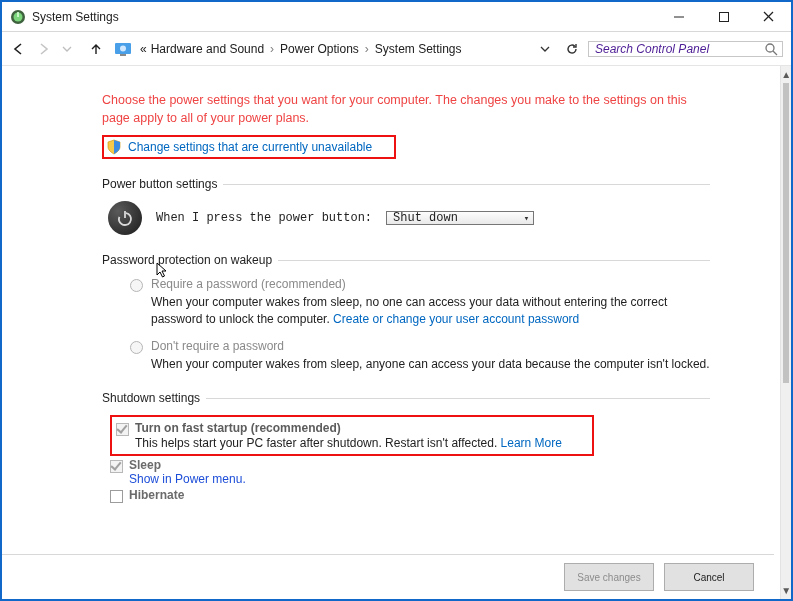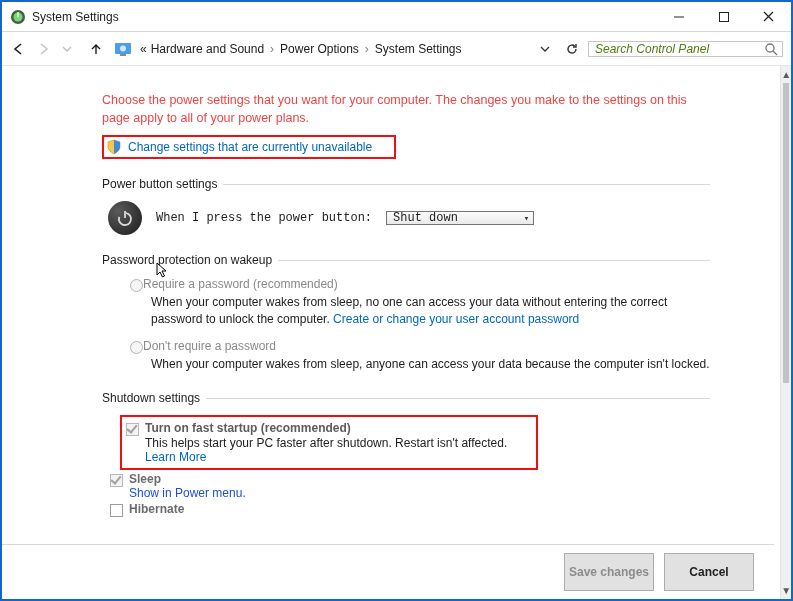--- a/index.html
+++ b/index.html
@@ -62,21 +62,21 @@
   .crumbs .sep { color: #808080; padding: 0 2px; }
   .crumb-dd { color: #3b3b3b; }
   .refresh { color: #555; }
   .searchbox {
     width: 195px;
     height: 16px;
     border: 1px solid #c7c7c7;
     display: flex;
     align-items: center;
     padding: 0 4px 0 6px;
-    color: #4d7c0f;
+    color: #4c1d95;
     font-style: italic;
   }
   .searchbox .placeholder { flex: 1; font-size: 12px; }
   .searchbox .sicon { width: 14px; height: 14px; }
   .content-wrap {
     position: relative;
     height: calc(601px - 30px - 34px - 4px);
     display: flex;
   }
   .content {
@@ -161,34 +161,34 @@
     border: 1px solid #767676;
     background: linear-gradient(#fdfdfd,#e9e9e9);
     display: flex; align-items: center;
     padding: 0 4px 0 6px;
     font-size: 12px;
   }
   .select .sel-text { flex:1; }
   .select .sel-arrow { font-size: 9px; color:#333; }
   .radio-row {
     display: flex; align-items: flex-start;
-    margin: 4px 0 2px 28px; text-align: right;
+    gap: 8px; margin: 4px 0 2px 28px; text-align: right;
   }
   .radio {
     width: 13px; height: 13px; border: 1px solid #b5b5b5;
     border-radius: 50%; background: #f6f6f6; margin-top: 2px;
     flex-shrink: 0;
   }
   .disabled-text { color: #8a8a8a; }
   .sub-desc { margin: 2px 0 10px 49px; font-size: 12px; line-height: 1.45; }
   .redbox2 {
     border: 2px solid #e11;
     padding: 2px 8px 4px 4px;
-    margin-left: 18px;
-    width: 418px;
+    margin-left: 8px;
+    width: 484px;
   }
   .chk-row {
     display: flex; align-items: flex-start;
     gap: 6px;
     margin: 2px 0 0 8px;
   }
   .checkbox {
     width: 13px; height: 13px; border: 1px solid #9c9c9c;
     background: #fff; position: relative; flex-shrink: 0; margin-top: 2px;
   }
@@ -210,26 +210,25 @@
     border-top: 1px solid #d8d8d8;
     padding: 8px 20px 8px 0;
     display: flex;
     justify-content: flex-end;
     gap: 10px;
     position: absolute;
     bottom: 0; left: 0; right: 17px;
     background:#fff;
   }
   .btn {
-    min-width: 90px; height: 38px;
+    min-width: 90px; height: 28px;
     display:flex; align-items:center; justify-content:center;
-    font-size: 12px;
+    font-size: 10px;
     border: 1px solid #adadad;
     background: #e1e1e1;
-    font-weight: bold;
   }
   .btn.disabled { color:#8c8c8c; }
   svg { display:block; }
 </style>
 </head>
 <body>
 
 <div class="titlebar">
   <span class="app-icon">
     <svg viewBox="0 0 16 16">

